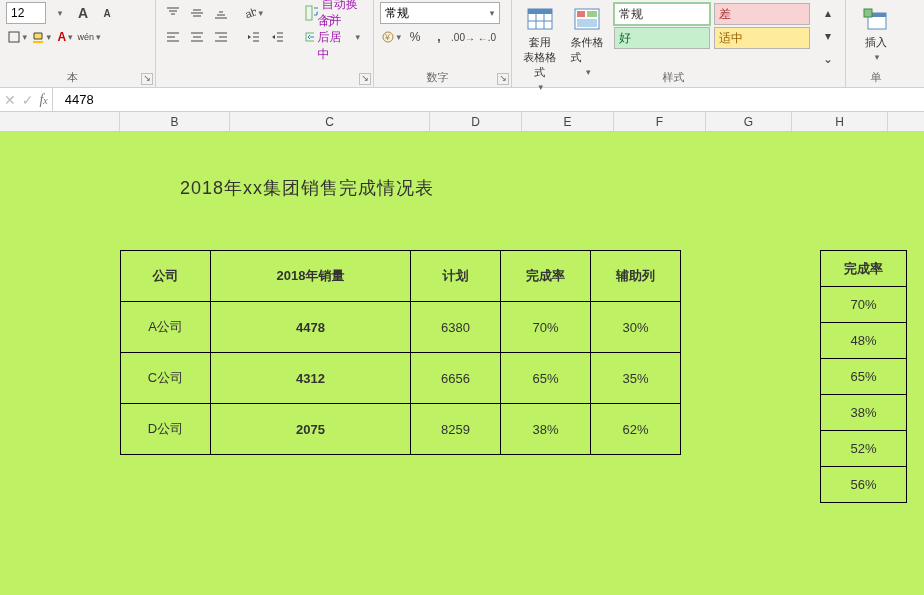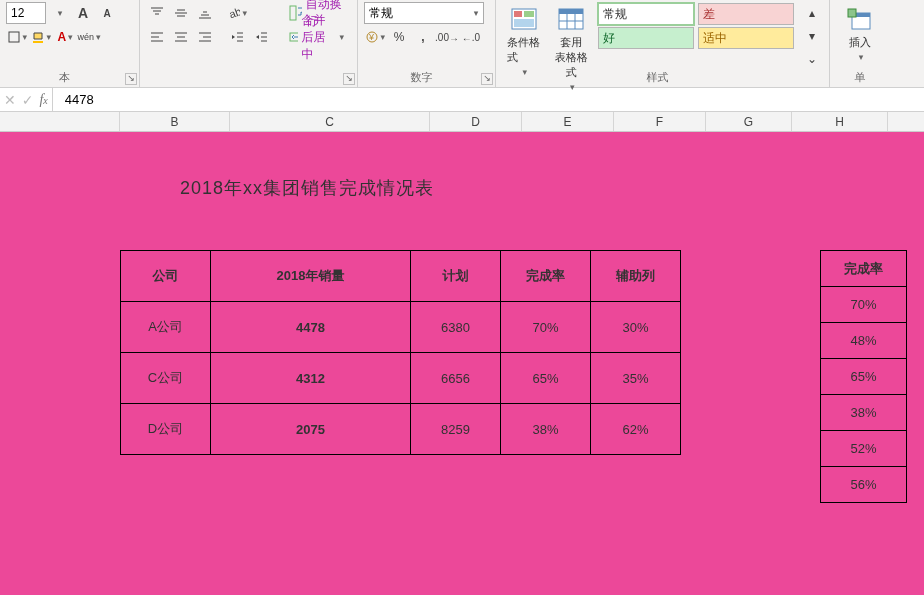--- a/index.html
+++ b/index.html
@@ -141,21 +141,21 @@
   }
   .col-headers > div {
     border-right: 1px solid #d5d5d5;
     text-align: center;
     line-height: 20px;
   }
 
   
   .grid-area {
     position: relative;
-    background: #ec4899;
+    background: #bef264;
     height: 463px;
     overflow: hidden;
   }
   .gridbg {
     position:absolute; inset:0;
     background-image:
       linear-gradient(to right, #ededed 1px, transparent 1px);
     background-size: 80px 100%;
     opacity: 0;
   }
@@ -202,21 +202,21 @@
   }
   .side-table th { font-weight: bold; }
 
   svg { display:block; }
 </style>
 </head>
 <body>
 
 <div class="ribbon">
 
-  <div class="group" style="width:140px">
+  <div class="group" style="width:156px">
     <div class="btn-col">
       <div class="row">
         <input class="font-size-box" value="12" style="">
         <span class="tinybtn dd-caret"></span>
         <span class="tinybtn" style="font-size:14px;font-weight:bold">A</span>
         <span class="tinybtn" style="font-size:10px;font-weight:bold">A</span>
       </div>
       <div class="row">
         <span class="tinybtn dd-caret">
           <svg width="14" height="14">
@@ -348,44 +348,44 @@
         <span class="tinybtn" style="font-weight:bold">,</span>
         <span class="tinybtn" style="font-size:10px">.00→</span>
         <span class="tinybtn" style="font-size:10px">←.0</span>
       </div>
     </div>
     <div class="group-label">数字</div>
     <div class="dlauncher">↘</div>
   </div>
 
   <div class="group" style="width:334px">
-    <div class="bigbtn dd-caret">
-      <span class="bigicon">
-        <svg width="28" height="24">
-            <rect x="2" y="2" width="24" height="20" fill="#fff" stroke="#5b8bbd"></rect>
-            <rect x="4" y="4" width="8" height="6" fill="#e07878"></rect>
-            <rect x="14" y="4" width="10" height="6" fill="#9bcf8a"></rect>
-            <rect x="4" y="12" width="20" height="8" fill="#b3d4ec"></rect>
-          </svg>
-      </span>
-      <span>条件格式</span>
-    </div>
     <div class="bigbtn dd-caret">
       <span class="bigicon">
         <svg width="28" height="24">
             <rect x="2" y="2" width="24" height="20" fill="#fff" stroke="#5b8bbd"></rect>
             <rect x="2" y="2" width="24" height="5" fill="#5b8bbd"></rect>
             <line x1="10" y1="2" x2="10" y2="22" stroke="#5b8bbd"></line>
             <line x1="18" y1="2" x2="18" y2="22" stroke="#5b8bbd"></line>
             <line x1="2" y1="14" x2="26" y2="14" stroke="#5b8bbd"></line>
           </svg>
       </span>
       <span style="white-space:pre-line;text-align:center">套用
 表格格式</span>
     </div>
+    <div class="bigbtn dd-caret">
+      <span class="bigicon">
+        <svg width="28" height="24">
+            <rect x="2" y="2" width="24" height="20" fill="#fff" stroke="#5b8bbd"></rect>
+            <rect x="4" y="4" width="8" height="6" fill="#e07878"></rect>
+            <rect x="14" y="4" width="10" height="6" fill="#9bcf8a"></rect>
+            <rect x="4" y="12" width="20" height="8" fill="#b3d4ec"></rect>
+          </svg>
+      </span>
+      <span>条件格式</span>
+    </div>
     <div style="display:flex;flex-direction:column">
       <div class="row">
         <span class="style-cell style-normal">常规</span>
         <span class="style-cell style-bad">差</span>
       </div>
       <div class="row">
         <span class="style-cell style-good">好</span>
         <span class="style-cell style-neutral">适中</span>
       </div>
     </div>

